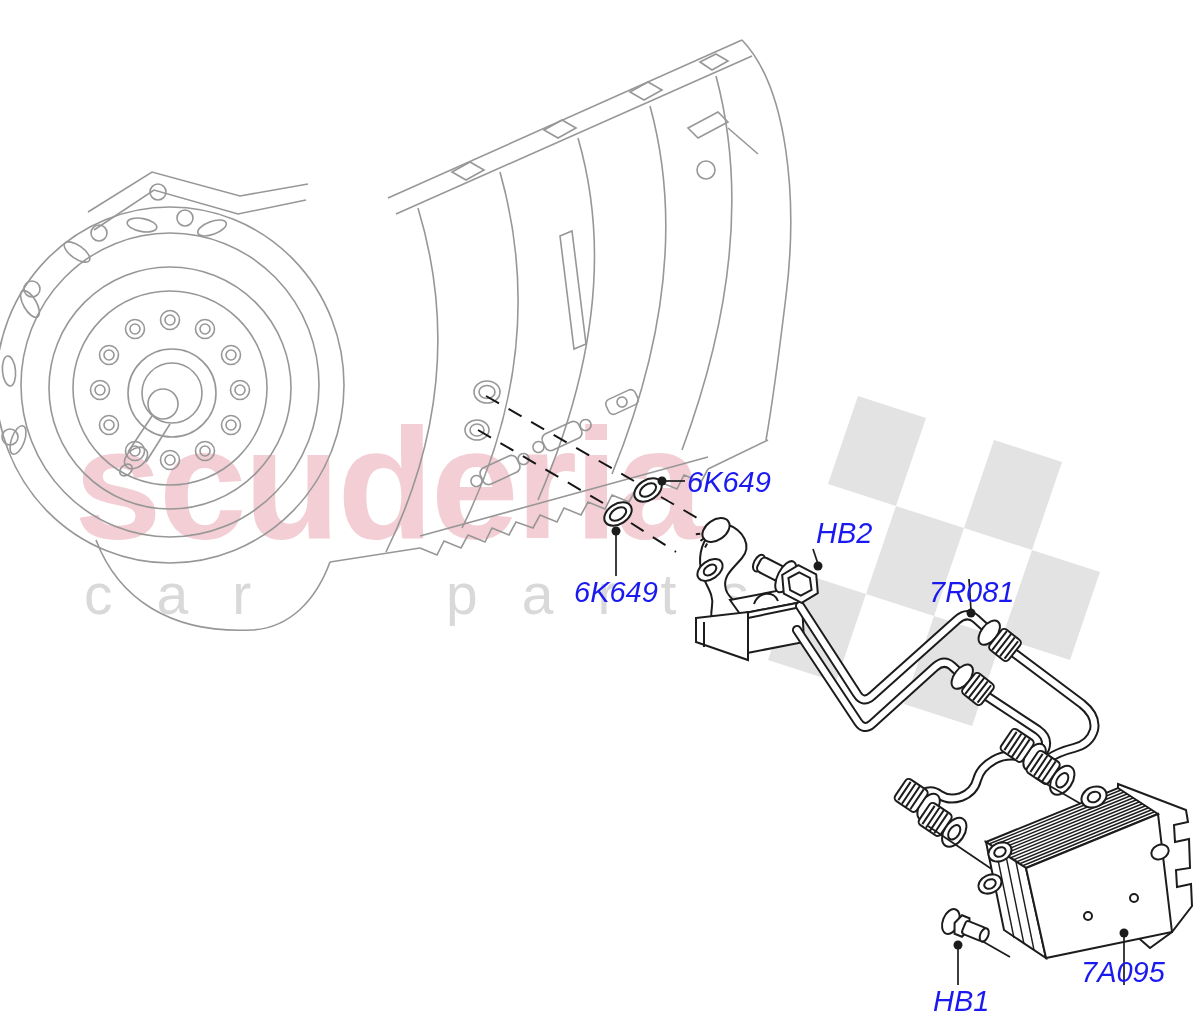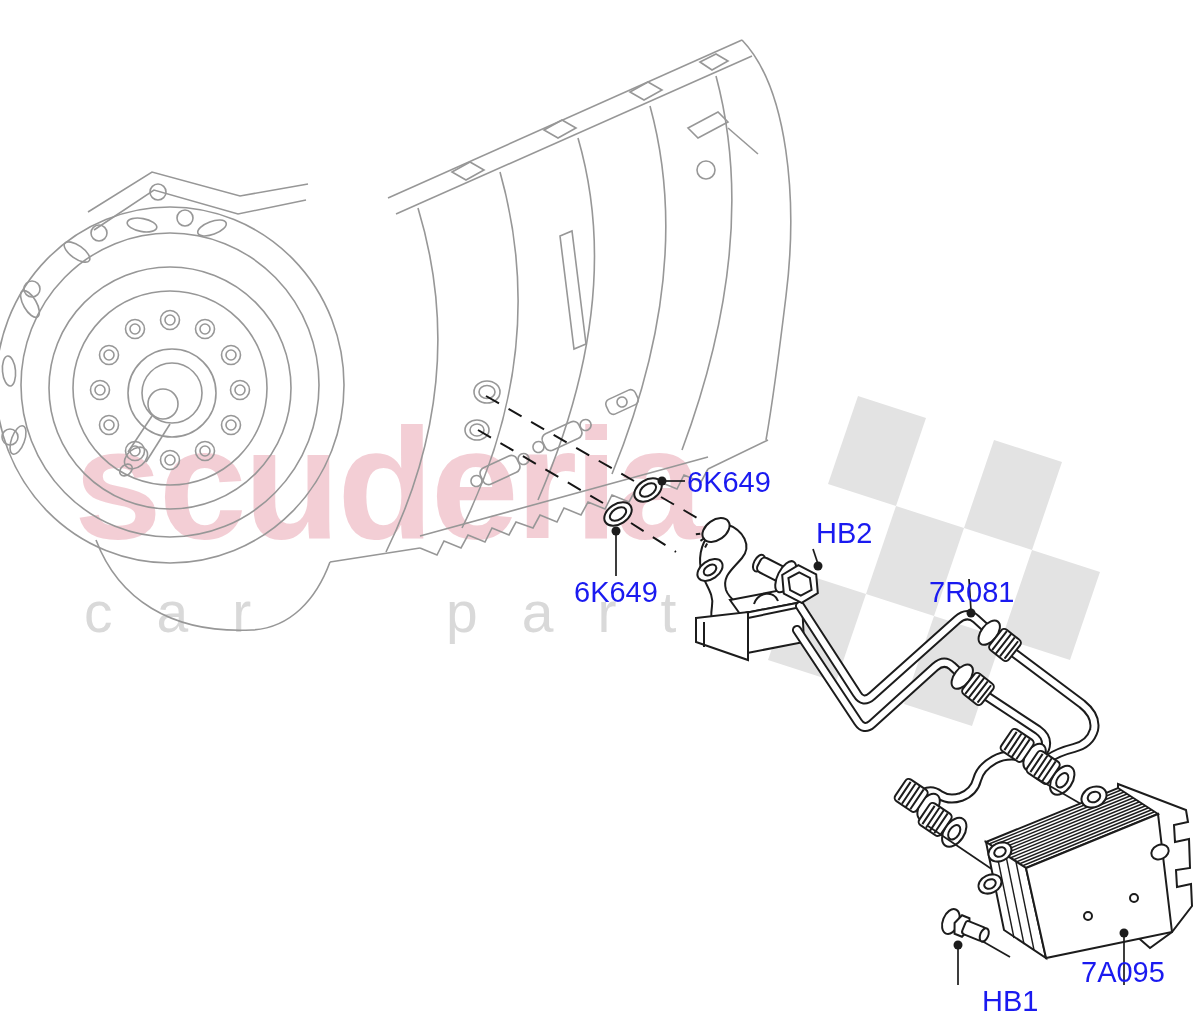--- a/index.html
+++ b/index.html
@@ -2,36 +2,36 @@
 <html><head>
 <meta charset="utf-8">
 <style>
   html,body{margin:0;padding:0;background:#fff;}
   #stage{position:relative;width:1200px;height:1018px;background:#ffffff;overflow:hidden;
          font-family:"Liberation Sans",sans-serif;}
   
   .wm-brand{position:absolute;left:74px;top:404px;font-size:158px;font-weight:bold;
             letter-spacing:-3px;color:rgba(206,58,88,0.25);white-space:nowrap;z-index:1;line-height:1;}
   .wm-tagline{position:absolute;top:566px;z-index:1;font-size:57px;color:#d9d9d9;
-              letter-spacing:44px;line-height:1;white-space:nowrap;margin-top:18px;}
+              letter-spacing:44px;line-height:1;white-space:nowrap;}
   .wm-word1{left:84px;} .wm-word2{left:446px;}
   
   svg#art{position:absolute;left:0;top:0;z-index:2;}
   .tx{stroke:#979797;stroke-width:1.6;fill:none;}
   .blk{stroke:#1c1c1c;stroke-width:2;fill:none;}
   .blkw{stroke:#1c1c1c;stroke-width:2;fill:#ffffff;}
   .pipe-o{stroke:#1c1c1c;stroke-width:10;fill:none;stroke-linejoin:round;stroke-linecap:round;}
   .pipe-i{stroke:#ffffff;stroke-width:6;fill:none;stroke-linejoin:round;stroke-linecap:round;}
   .dash{stroke:#161616;stroke-width:2;fill:none;stroke-dasharray:15 11;}
   .thin{stroke:#1c1c1c;stroke-width:1.7;fill:none;}
   .chk{fill:#e3e3e3;}
   .plate{stroke:#1c1c1c;stroke-width:1.4;}
   
   .plabel{position:absolute;z-index:3;font-size:29px;color:#1a1af0;line-height:1;
-          white-space:nowrap;cursor:pointer;}
+          white-space:nowrap;cursor:pointer;font-style:italic;}
 </style>
 </head>
 <body>
 
 <div id="stage">
 
   <div class="wm-brand">scuderia</div>
   <div class="wm-tagline wm-word1">car</div>
   <div class="wm-tagline wm-word2">parts</div>
 
@@ -318,15 +318,15 @@
       <circle cx="958" cy="945" r="4.5" fill="#1c1c1c"></circle>
       <line class="thin" x1="1124" y1="936" x2="1124" y2="985"></line>
       <circle cx="1124" cy="933" r="4.5" fill="#1c1c1c"></circle>
     </g>
   </svg>
 
   <div class="plabel" style="left:687px;top:468px">6K649</div>
   <div class="plabel" style="left:574px;top:578px">6K649</div>
   <div class="plabel" style="left:816px;top:519px">HB2</div>
   <div class="plabel" style="left:929px;top:578px">7R081</div>
-  <div class="plabel" style="left:982px;top:987px">HB1</div>
+  <div class="plabel" style="left:933px;top:987px">HB1</div>
   <div class="plabel" style="left:1081px;top:958px">7A095</div>
 </div>
 
 </body></html>

